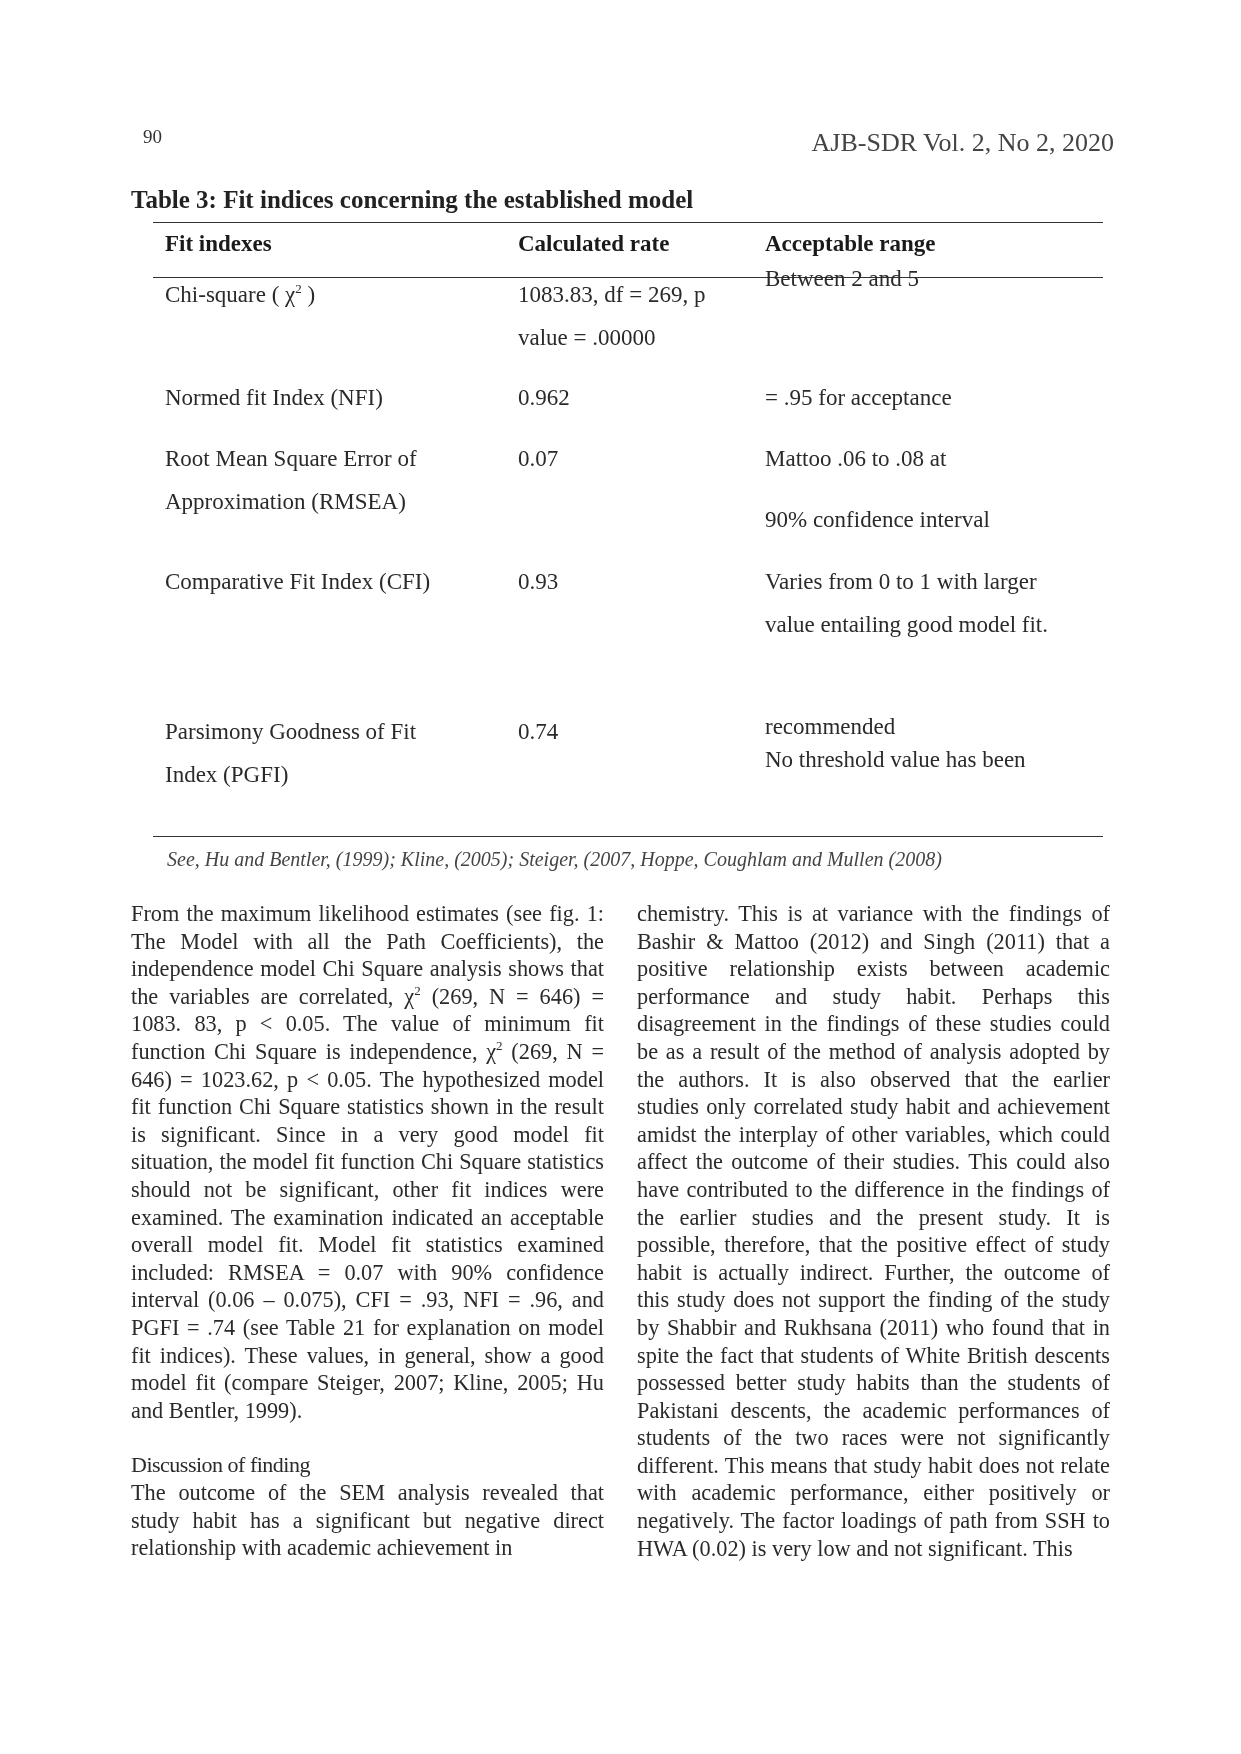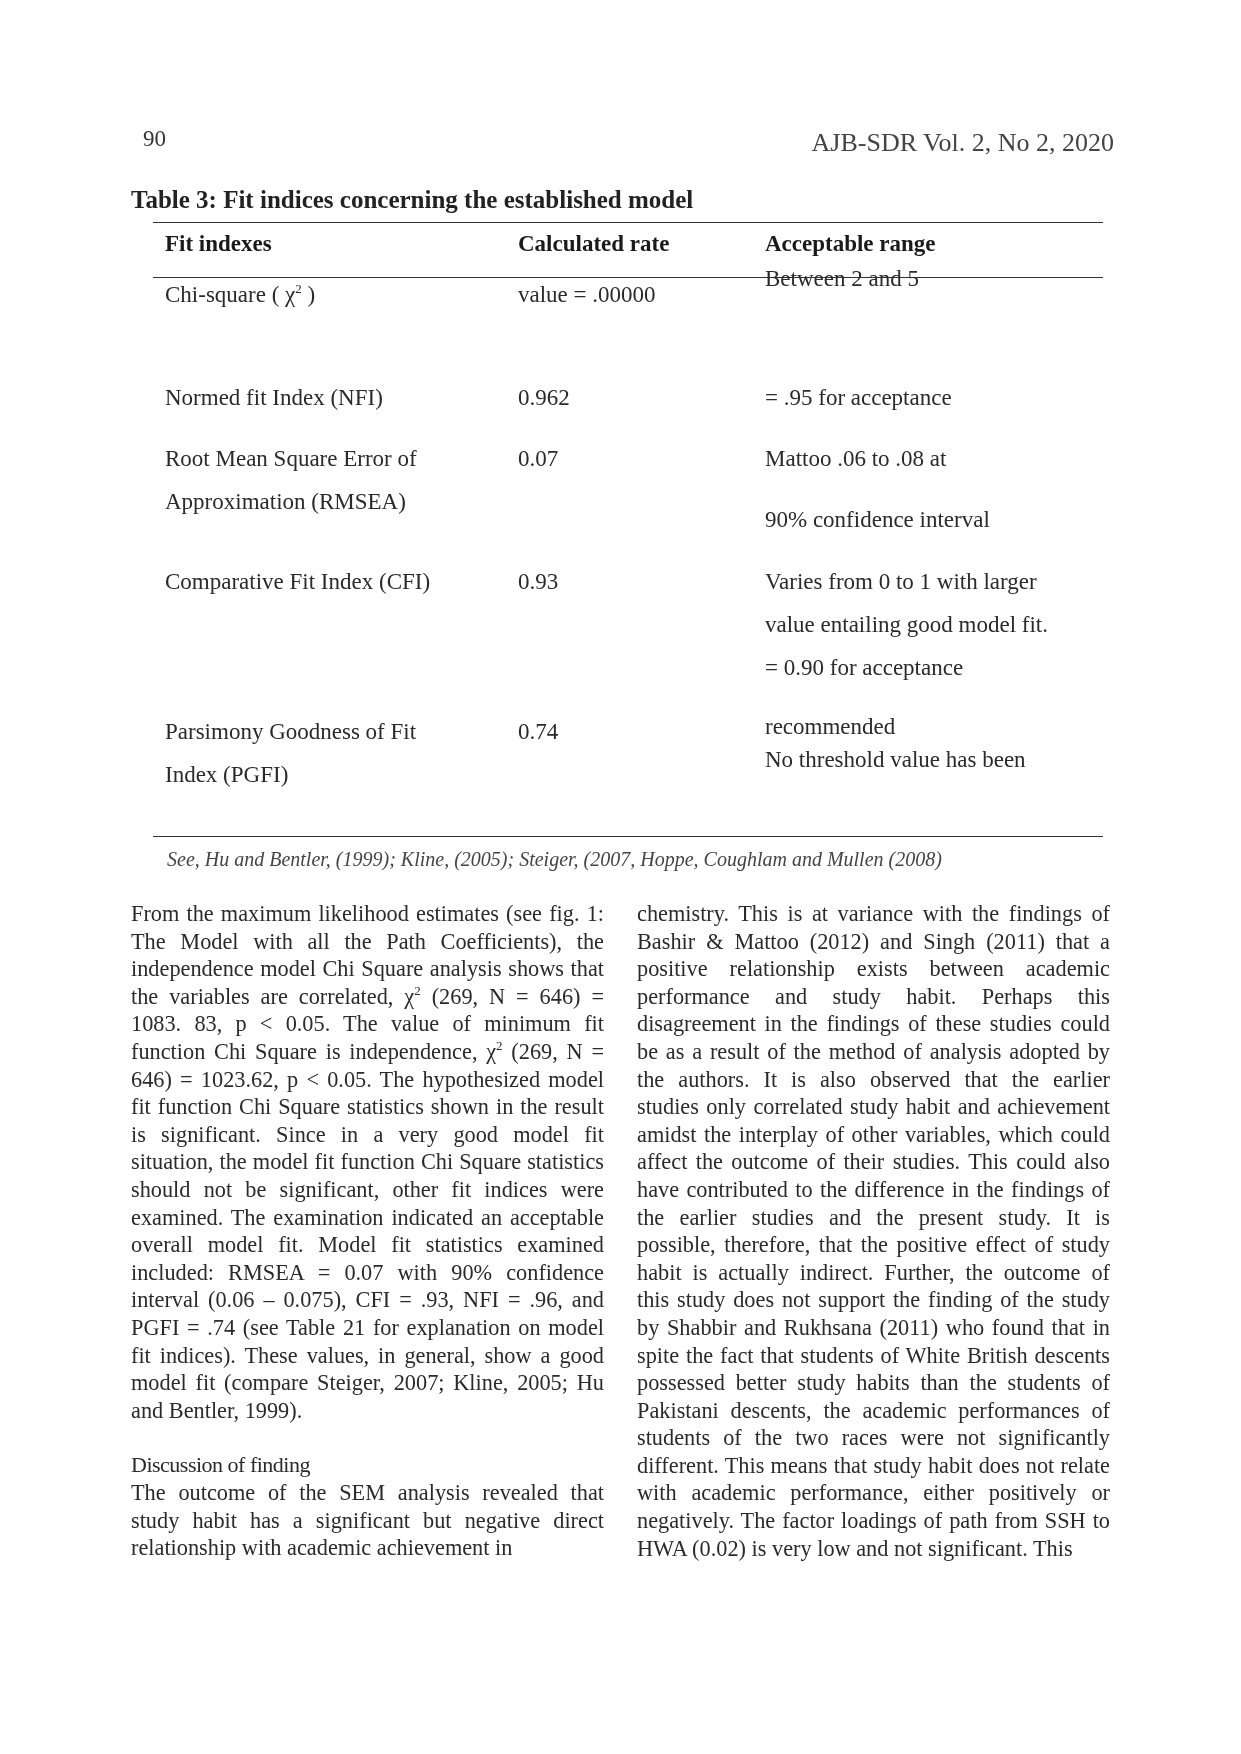--- a/index.html
+++ b/index.html
@@ -1,20 +1,20 @@
 <!DOCTYPE html>
 <html><head>
 <meta charset="utf-8">
 <style>
   html, body { margin: 0; padding: 0; background: #ffffff; }
   body {
     width: 1241px; height: 1754px; position: relative; overflow: hidden;
     font-family: "Liberation Serif", "DejaVu Serif", serif; color: #2a2a2a;
   }
-  .page-number { position: absolute; left: 143px; top: 126px; font-size: 23px; color: #333; }
+  .page-number { position: absolute; left: 143px; top: 126px; font-size: 19px; color: #333; }
   .running-head { position: absolute; right: 127px; top: 128px; font-size: 26px; color: #444; }
   .table-caption { position: absolute; left: 131px; top: 186px; font-size: 25px; font-weight: bold; color: #222; }
   .rule { position: absolute; left: 153px; width: 950px; height: 0; border-top: 1.5px solid #333; }
   .rule.top { top: 222px; }
   .rule.mid { top: 277px; }
   .rule.bot { top: 836px; }
   .cell { position: absolute; font-size: 23px; line-height: 43px; color: #2a2a2a; }
   .th { font-weight: bold; color: #1a1a1a; top: 222px; line-height: 44px; }
   .c1 { left: 165px; width: 320px; }
   .c2 { left: 502px; width: 240px; margin-left: 16px; }
@@ -40,20 +40,21 @@
   <div class="rule mid"></div>
   <div class="rule bot"></div>
 
   <div class="cell th c1">Fit indexes</div>
   <div class="cell th c2">Calculated rate</div>
   <div class="cell th c3">Acceptable range</div>
 
   <div>
     <div class="cell c1" style="top:273px;"><span>Chi-square ( χ</span><sup>2</sup><span> )</span></div>
     <div class="cell c2" style="top:273px;">
+      <div>1083.83, df = 269, p</div>
       <div>value = .00000</div>
     </div>
     <div class="cell c3" style="top:257px;">
       <div>Between 2 and 5</div>
     </div>
   </div>
 
   <div>
     <div class="cell c1" style="top:376px;">Normed fit Index (NFI)</div>
     <div class="cell c2" style="top:376px;">0.962</div>
@@ -71,21 +72,20 @@
       <div style="margin-top:18px;">90% confidence interval</div>
     </div>
   </div>
 
   <div>
     <div class="cell c1" style="top:560px;">Comparative Fit Index (CFI)</div>
     <div class="cell c2" style="top:560px;">0.93</div>
     <div class="cell c3" style="top:560px;">
       <div>Varies from 0 to 1 with larger</div>
       <div>value entailing good model fit.</div>
-      <div>= 0.90 for acceptance</div>
     </div>
   </div>
 
   <div>
     <div class="cell c1" style="top:710px;">
       <div>Parsimony Goodness of Fit</div>
       <div>Index (PGFI)</div>
     </div>
     <div class="cell c2" style="top:710px;">0.74</div>
     <div class="cell c3" style="top:710px; line-height:33px;">

